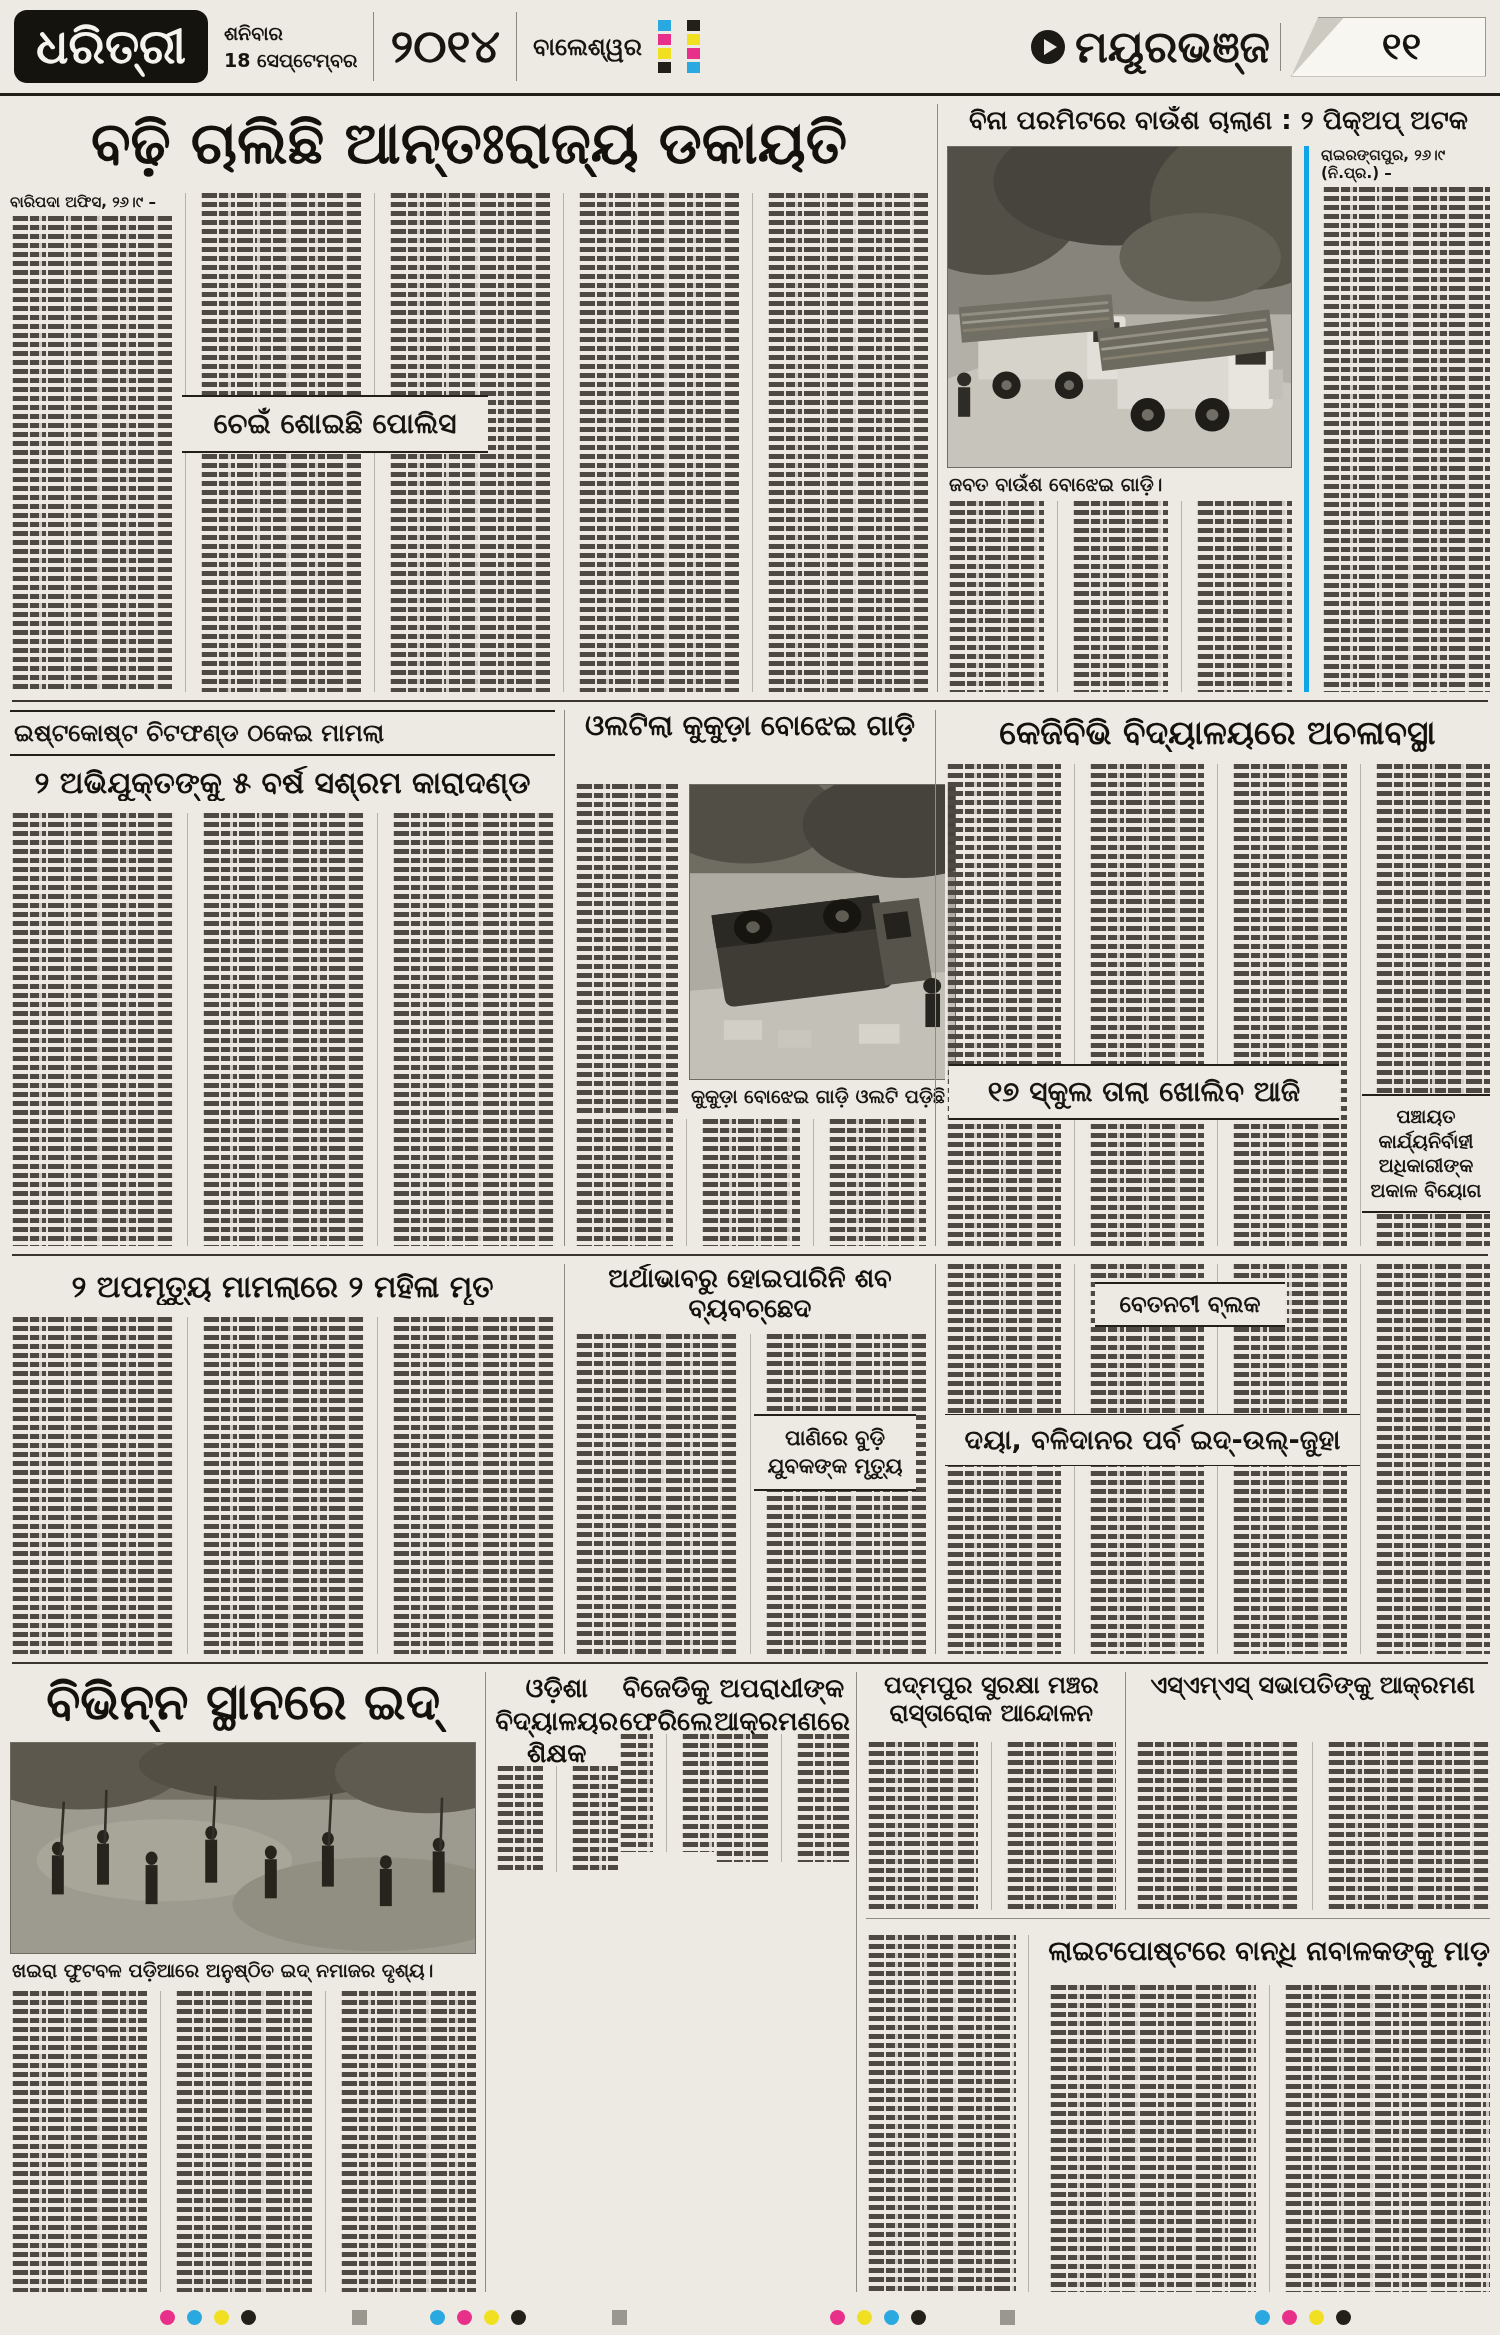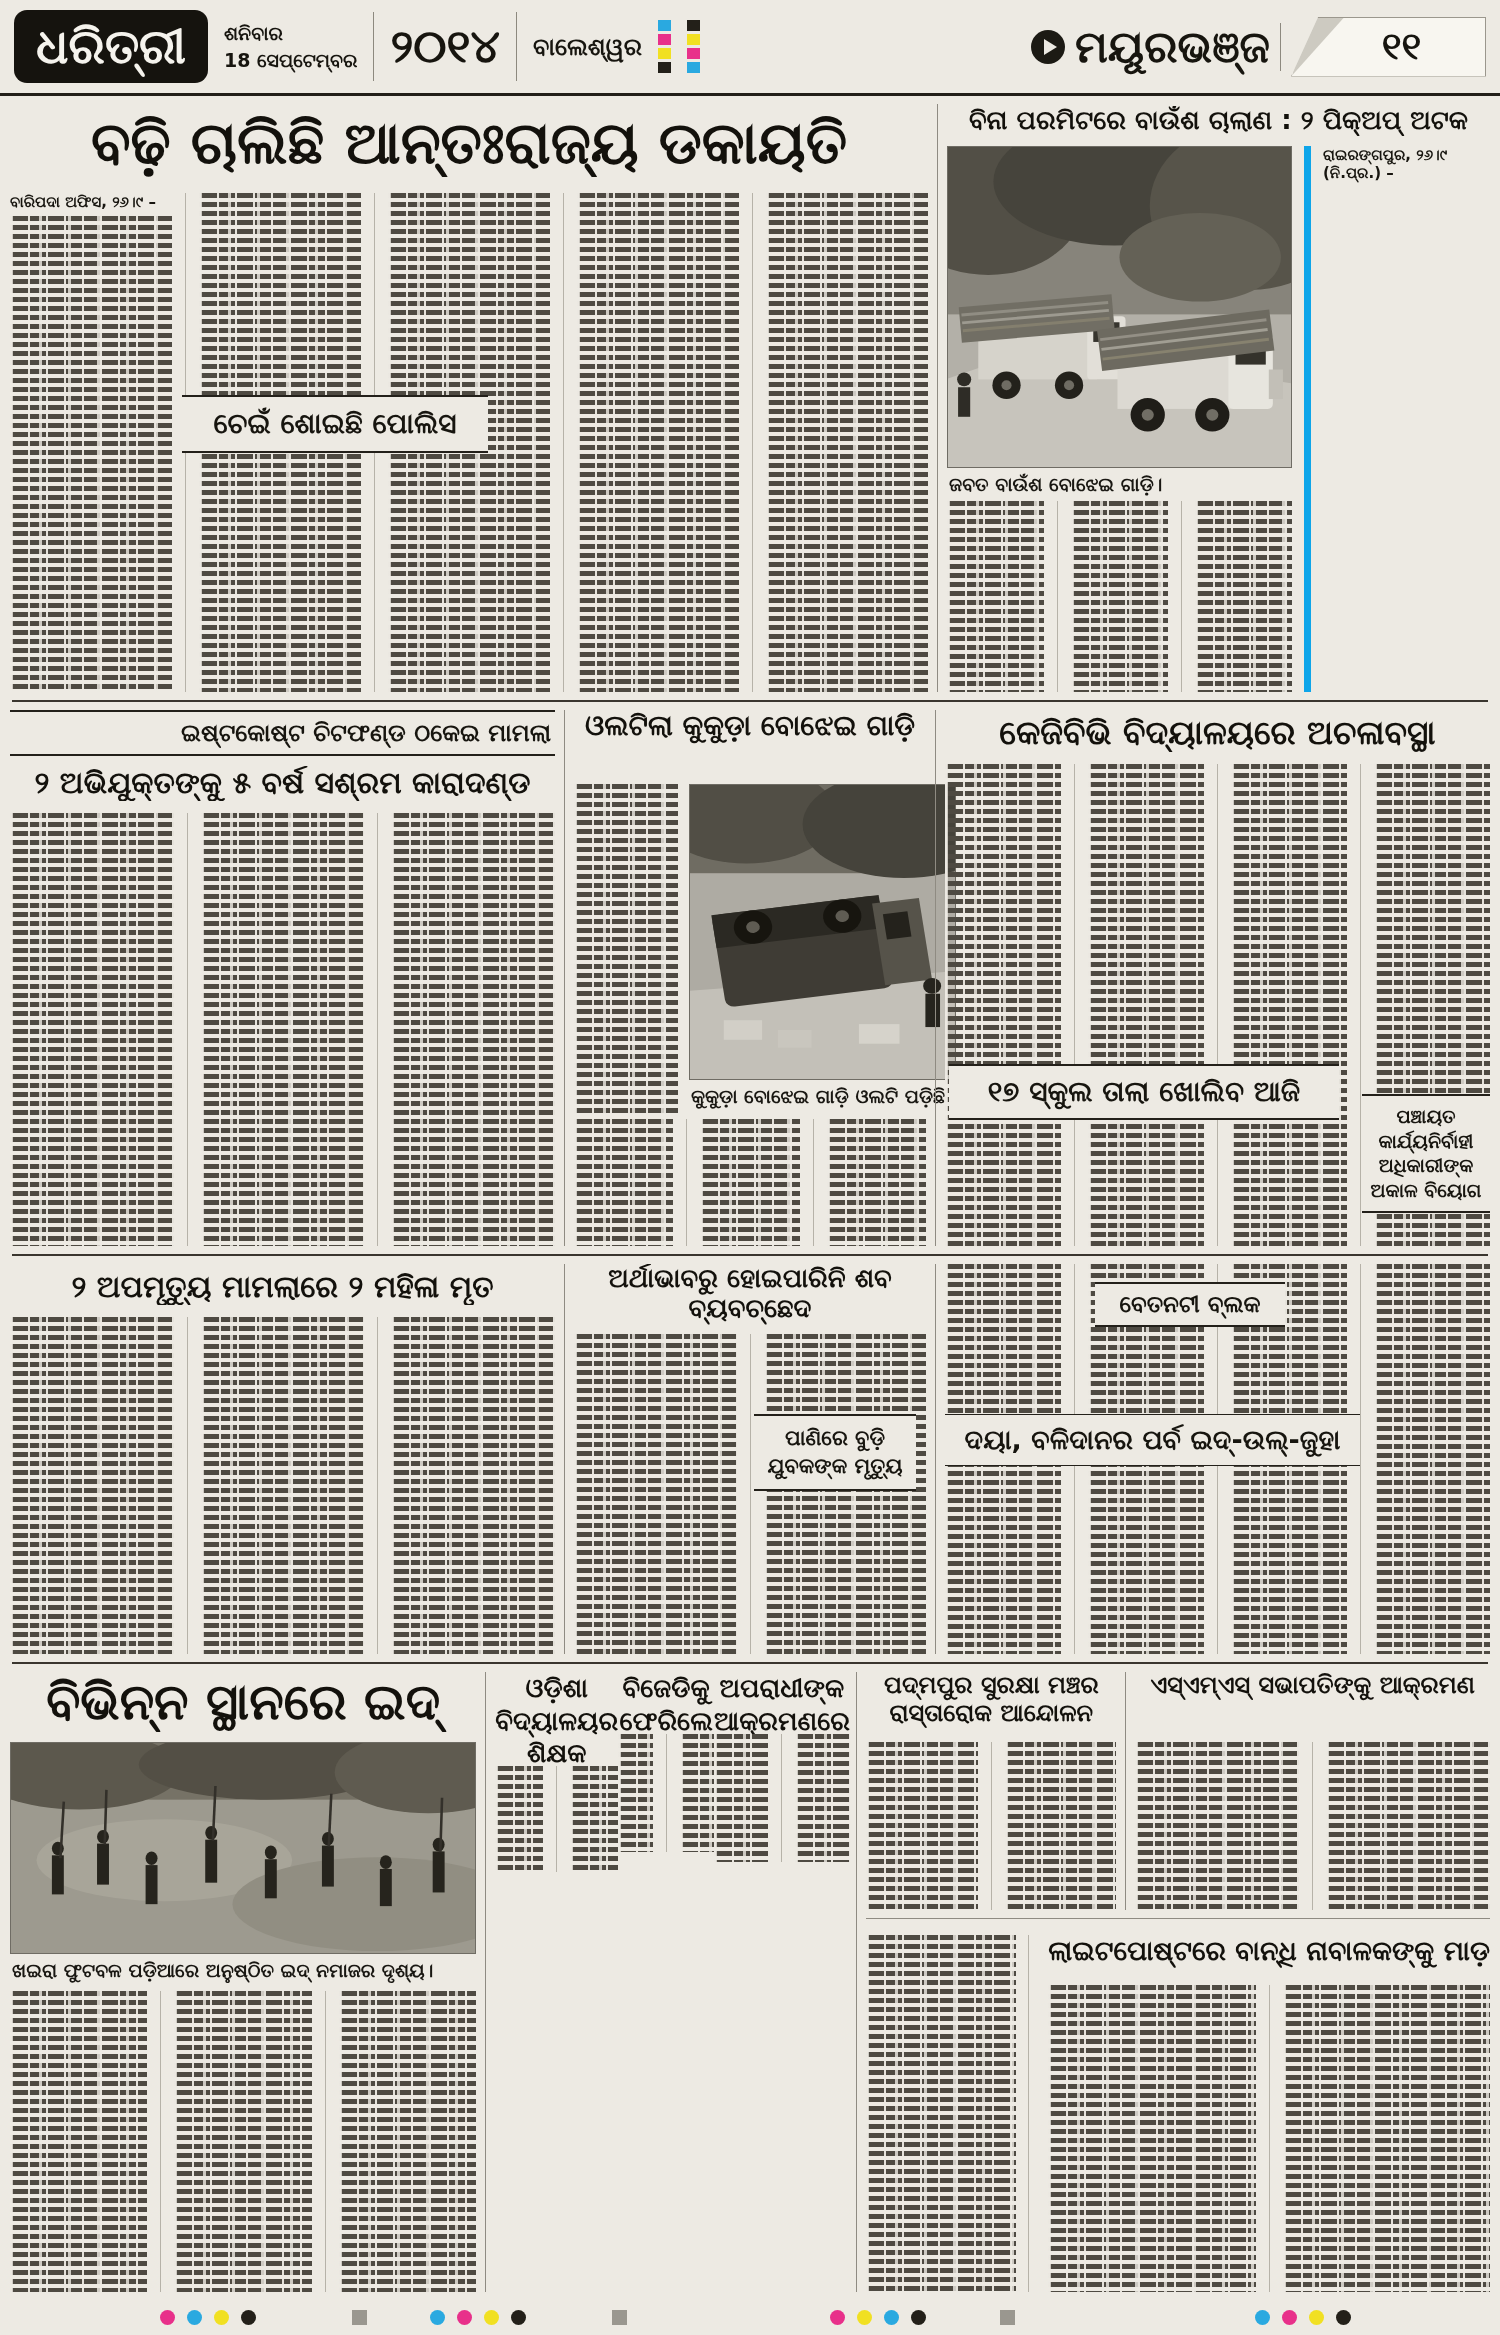--- a/index.html
+++ b/index.html
@@ -38,36 +38,36 @@
   
   .cols{display:flex;min-height:0}
   .col{flex:1;margin-left:13px;border-left:1px solid #b6b2a8;padding-left:13px;display:flex;flex-direction:column}
   .col:first-child{margin-left:0;border-left:none;padding-left:0}
   .txt{flex:1;background-image:
      repeating-linear-gradient(90deg,rgba(237,234,227,.95) 0 2px,rgba(237,234,227,0) 2px 18px),
      repeating-linear-gradient(90deg,rgba(237,234,227,.8) 0 3px,rgba(237,234,227,0) 3px 29px),
      repeating-linear-gradient(180deg,#4e4a42 0 5px,rgba(78,74,66,0) 5px 9px)}
   .dateline{font-size:15px;font-weight:bold;margin-bottom:5px}
 
-  .kicker{border-top:2px solid #23201a;border-bottom:2px solid #23201a;text-align:right;font-size:24px;font-weight:bold;padding:7px 4px;overflow:hidden;white-space:nowrap}
+  .kicker{border-top:2px solid #23201a;border-bottom:2px solid #23201a;text-align:left;font-size:24px;font-weight:bold;padding:7px 4px;overflow:hidden;white-space:nowrap}
   .box{position:absolute;background:#edeae3;border-top:2px solid #23201a;border-bottom:2px solid #23201a;font-weight:bold;text-align:center;overflow:hidden;z-index:3}
   .caption{font-size:19px;font-weight:bold;padding:5px 2px;color:#191712;overflow:hidden;white-space:nowrap}
   .photo{display:block;width:100%;border:1px solid #6f6c64;background:#b3b0a8}
 
   
   .row-top{height:604px}
   .lead{width:918px;display:flex;flex-direction:column}
   .lead h1{font-size:58px;margin:6px 0 16px}
   .lead-body{position:relative;flex:1}
   .lead-body .cols{height:100%}
   .bamboo{flex:1;display:flex;flex-direction:column}
   .bamboo h2{font-size:26px;margin:2px 0 10px}
   .bam-grid{display:flex;flex:1;min-height:0}
   .bam-left{width:345px;display:flex;flex-direction:column}
-  .bam-right{flex:1;margin-left:12px;border-left:7px solid #0ea5e9;padding-left:12px;display:flex;flex-direction:row}
+  .bam-right{flex:1;margin-left:12px;border-left:5px solid #0ea5e9;padding-left:12px;display:flex;flex-direction:column}
 
   .row-mid{height:552px}
   .chitfund{width:545px;display:flex;flex-direction:column}
   .chitfund h2{font-size:30px;margin:10px 0 12px}
   .poultry{width:352px;display:flex;flex-direction:column}
   .poultry h2{font-size:28px;height:68px;margin-bottom:6px}
   .poul-grid{display:flex}
   .poul-side{width:104px;display:flex;margin-right:11px;flex:none}
   .poul-photo{flex:1}
   .kgbv{flex:1;display:flex;flex-direction:column}

